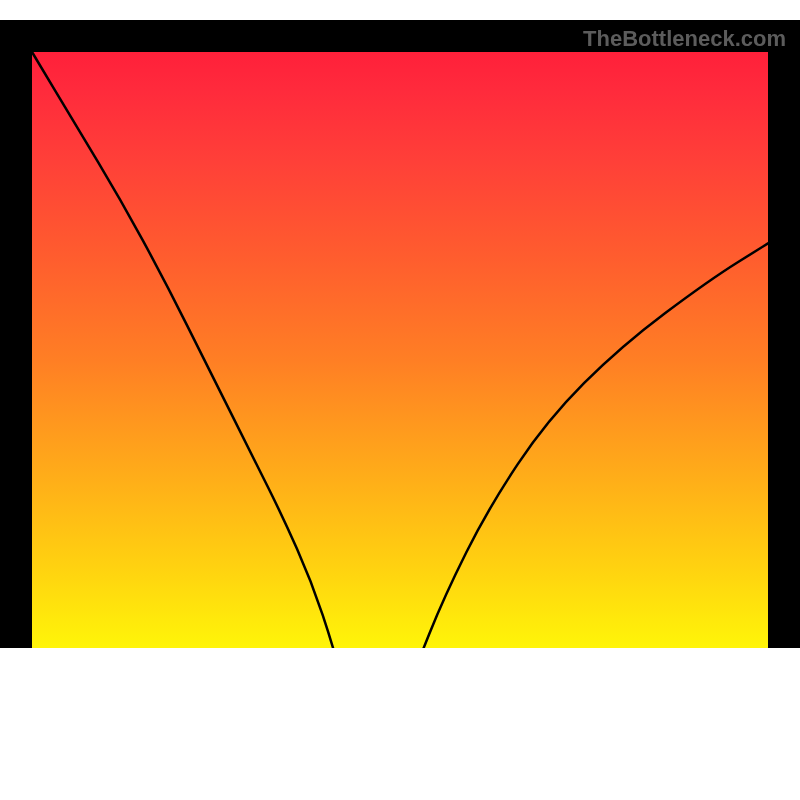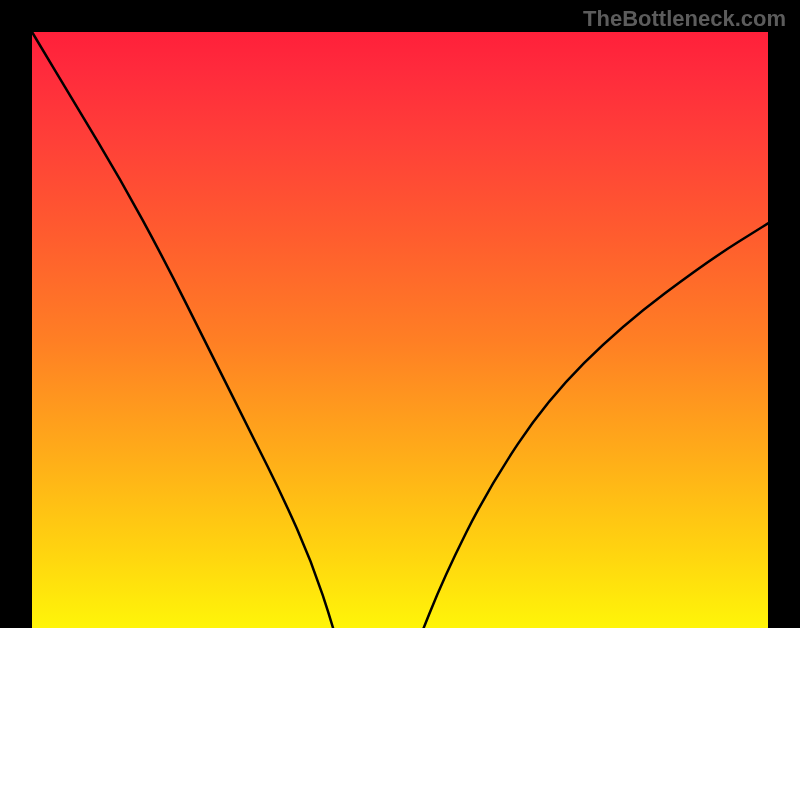--- a/index.html
+++ b/index.html
@@ -4,20 +4,21 @@
 <style>
   body {
     margin: 0;
     padding: 0;
     background: #fff;
   }
   .container {
     width: 800px;
     height: 628px;
     position: relative;
+    margin-top: 20px;
   }
   .watermark {
     position: absolute;
     top: 6px;
     right: 14px;
     font-family: Arial, Helvetica, sans-serif;
     font-size: 22px;
     font-weight: bold;
     color: #5c5c5c;
     z-index: 10;

